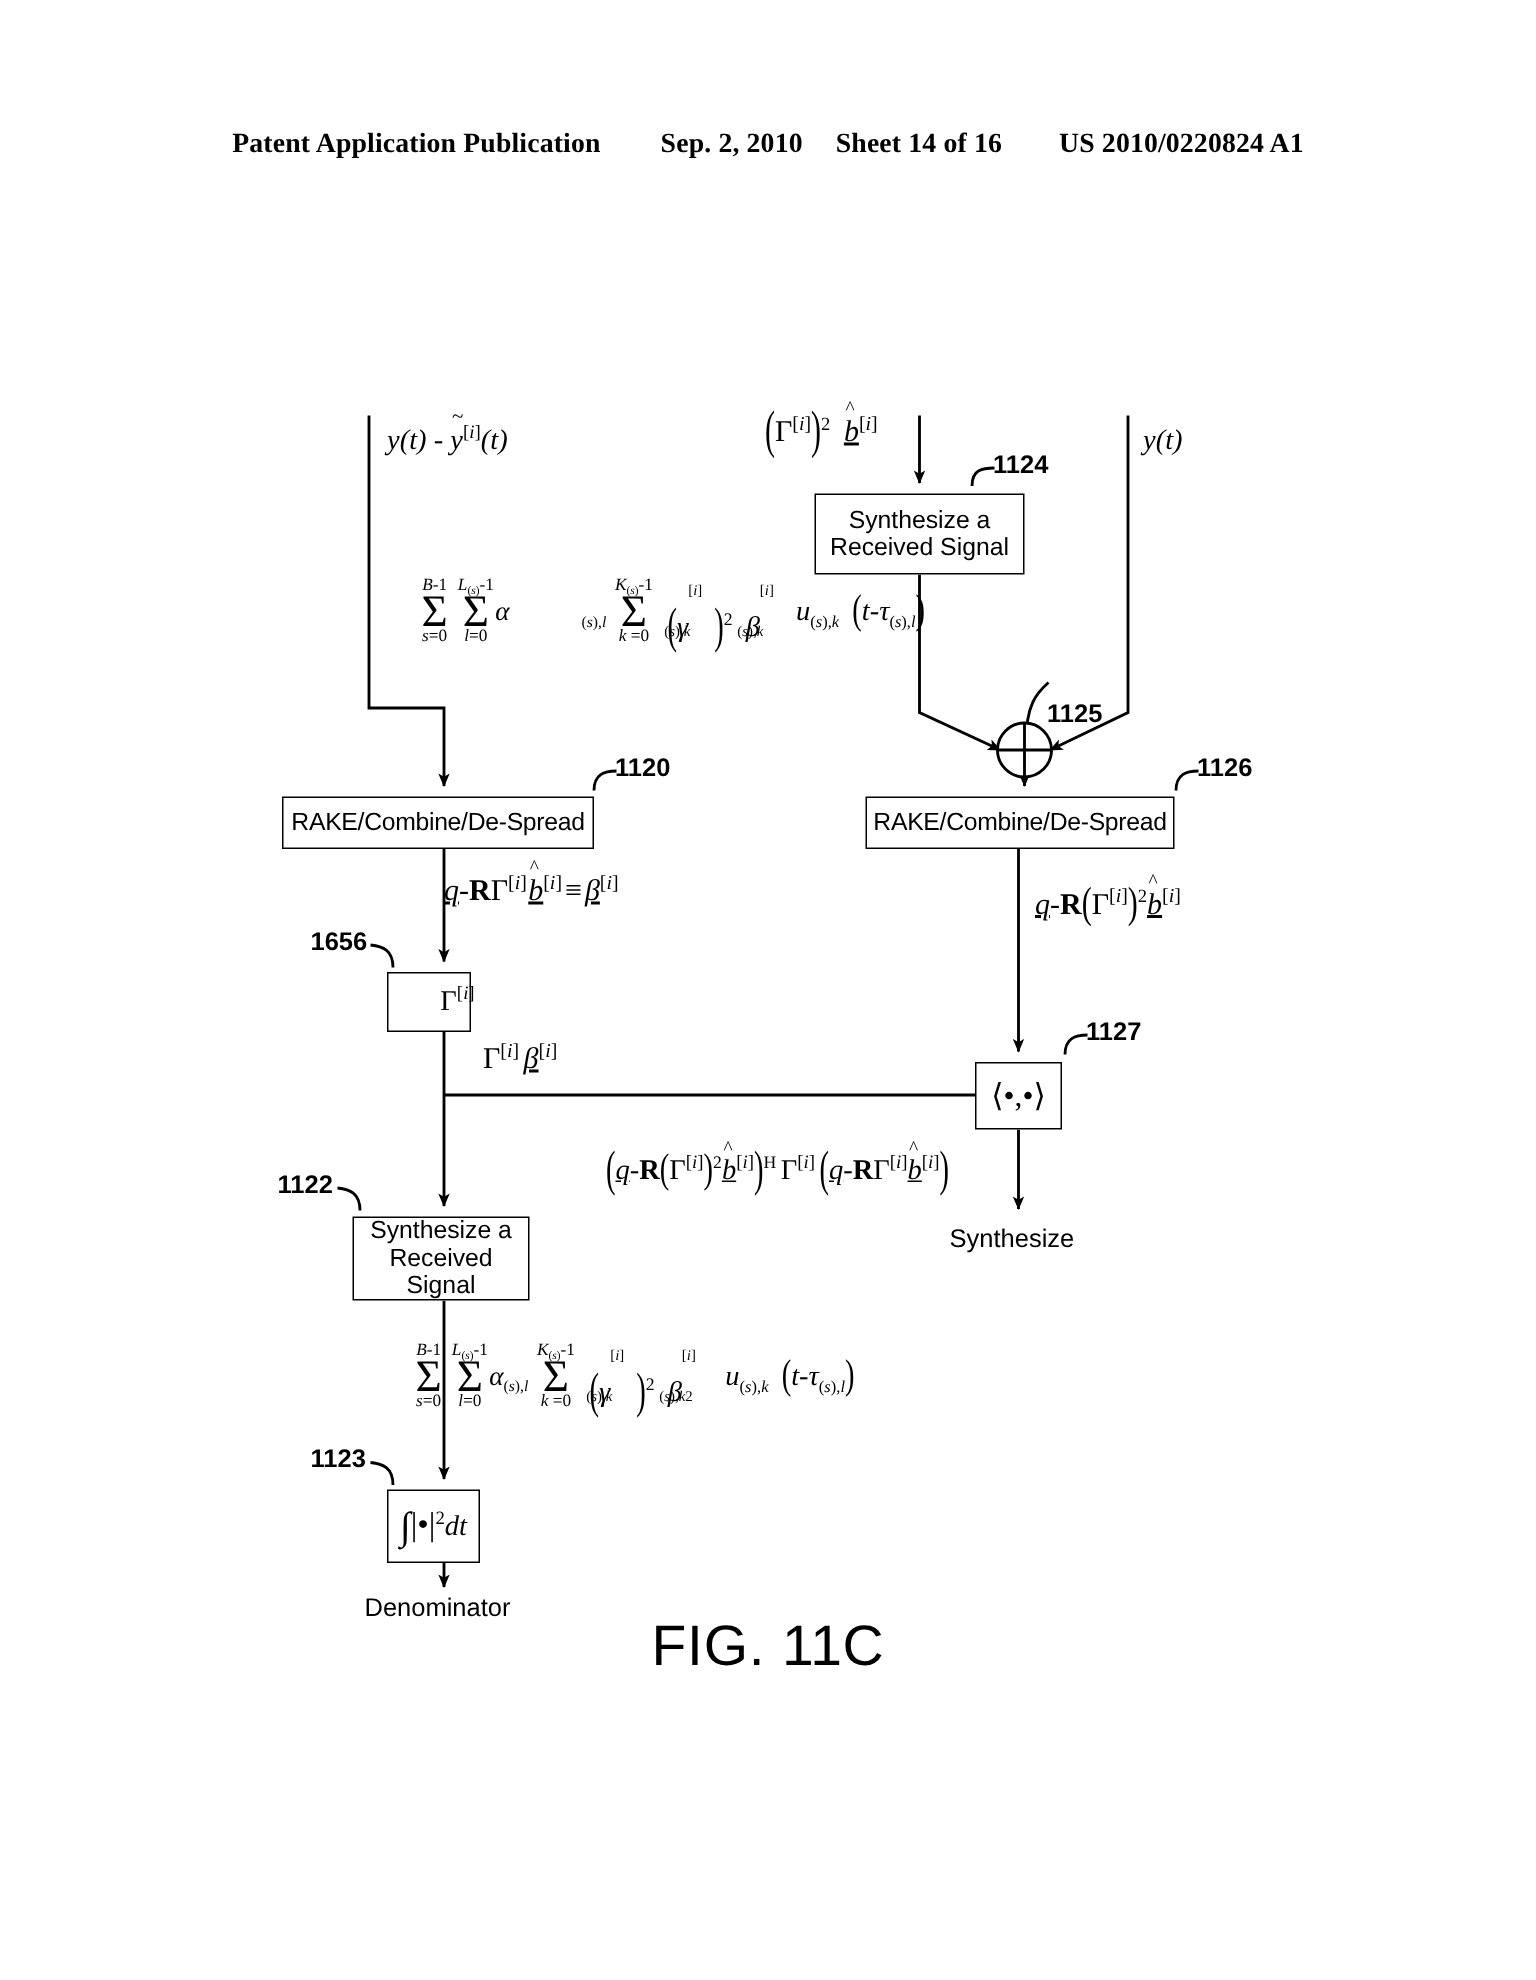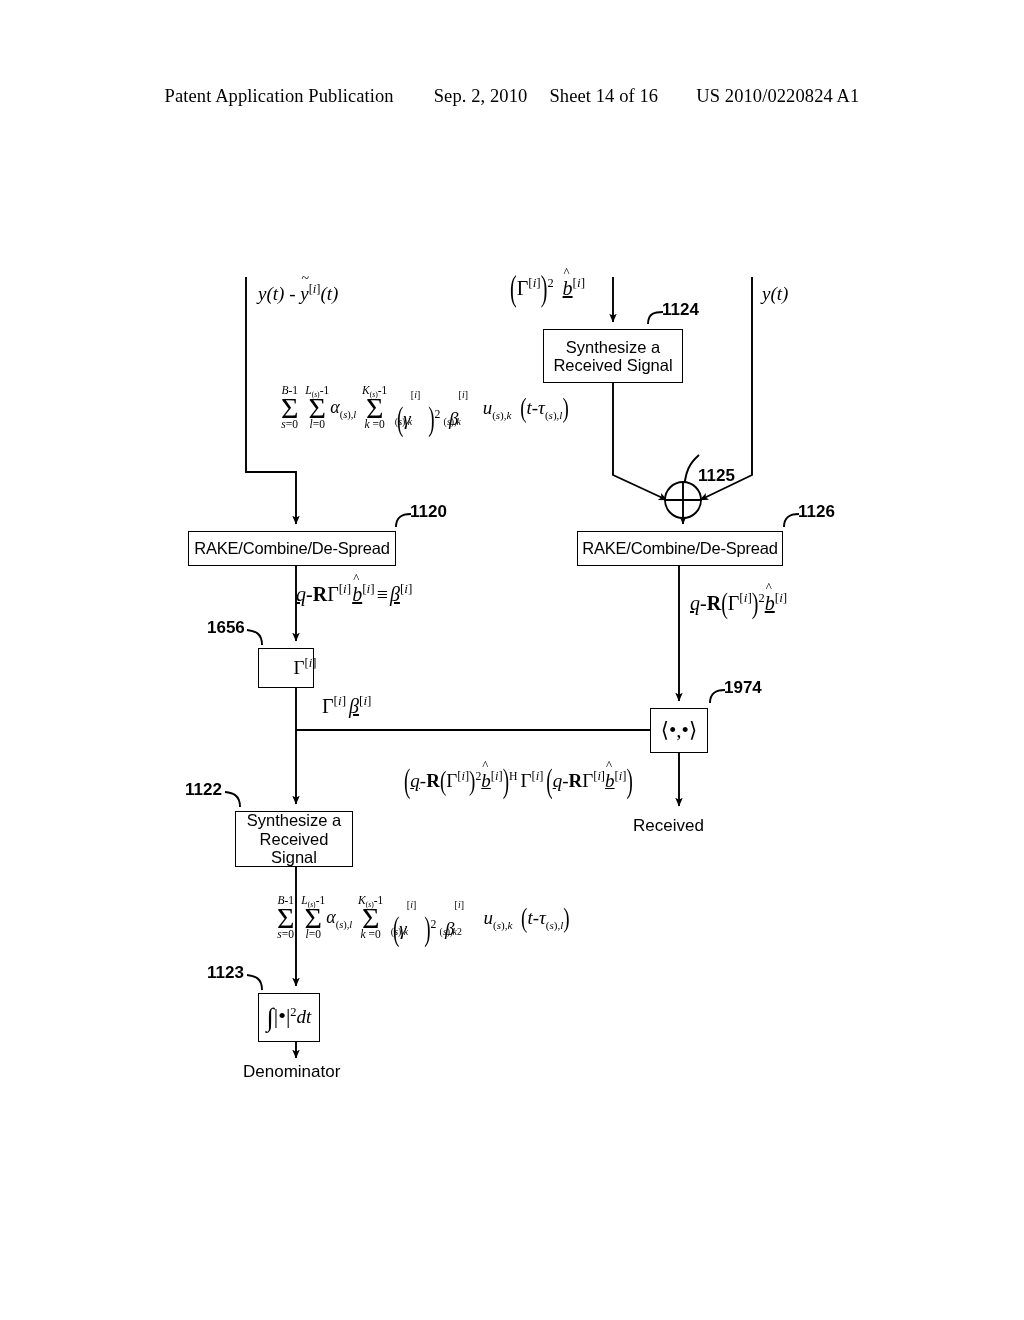--- a/index.html
+++ b/index.html
@@ -17,21 +17,21 @@
   }
 
   
   #page-header {
     position: absolute;
     top: 86px;
     left: 0;
     width: 1024px;
     text-align: center;
     font-family: "Liberation Serif", serif;
-    font-weight: normal;
+    font-weight: bold;
     font-size: 18.5px;
     letter-spacing: 0.1px;
     white-space: nowrap;
   }
   #page-header .seg { display: inline-block; }
   #page-header .gap-a { display: inline-block; width: 40px; }
   #page-header .gap-b { display: inline-block; width: 22px; }
   #page-header .gap-c { display: inline-block; width: 38px; }
 
   
@@ -253,21 +253,21 @@
 
   <div class="box box-math" id="box-1127">
     <span style="font-size:21px;">⟨•,•⟩</span>
   </div>
 
   <div class="refnum" style="left:662px; top:300px;">1124</div>
   <div class="refnum" style="left:698px; top:442px;margin-top:24px;">1125</div>
   <div class="refnum" style="left:410px; top:502px;">1120</div>
   <div class="refnum" style="left:798px; top:502px;">1126</div>
   <div class="refnum" style="left:207px; top:618px;">1656</div>
-  <div class="refnum" style="left:724px; top:678px;">1974</div>
+  <div class="refnum" style="left:724px; top:678px;">1127</div>
   <div class="refnum" style="left:185px; top:780px;">1122</div>
   <div class="refnum" style="left:207px; top:963px;">1123</div>
 
   <div class="mathlbl" style="left:258px; top:283px;">
     <span class="it">y</span>(<span class="it">t</span>)<span class="up"> - </span><span class="it" style="position:relative;">y<span style="position:absolute;left:1px;top:-12px;font-size:14px;">~</span></span><sup>[<span class="it">i</span>]</sup>(<span class="it">t</span>)
   </div>
 
   <div class="mathlbl" style="left:510px; top:277px; font-size:20px;">
     <span class="paren">(</span><span class="up">Γ</span><sup>[<span class="it">i</span>]</sup><span class="paren">)</span><sup style="font-size:62%;">2</sup>
     <span style="display:inline-block;position:relative;margin-left:4px;">
@@ -298,21 +298,21 @@
   <div class="sumexp" style="left:280px; top:385px;">
     <span class="sigma-grp">
       <span class="lim-top"><span class="it">B</span><span class="up">-1</span></span>
       <span class="sig">Σ</span>
       <span class="lim-bot"><span class="it">s</span><span class="up">=0</span></span>
     </span>
     <span class="sigma-grp">
       <span class="lim-top"><span class="it">L</span><sub>(<span class="it">s</span>)</sub><span class="up">-1</span></span>
       <span class="sig">Σ</span>
       <span class="lim-bot"><span class="it">l</span><span class="up">=0</span></span>
-    </span><span class="midal" style="font-size:18px;">α<sub style="font-size:58%;">(<span class="it">s</span>),<span class="it">l</span></sub></span>
+    </span><span class="midal" style="font-size:18px;">α<sub style="font-size:58%;margin-left:48px;">(<span class="it">s</span>),<span class="it">l</span></sub></span>
     <span class="sigma-grp">
       <span class="lim-top"><span class="it">K</span><sub>(<span class="it">s</span>)</sub><span class="up">-1</span></span>
       <span class="sig">Σ</span>
       <span class="lim-bot"><span class="it">k</span><span class="up"> =0</span></span>
     </span>
     <span class="midal" style="margin-left:4px;"><span class="paren">(</span><span class="it">γ</span><span style="display:inline-block;position:relative;top:2px;"><sup style="font-size:52%;">[<span class="it">i</span>]</sup><br><sub style="font-size:52%;position:relative;top:-7px;left:-16px;">(<span class="it">s</span>),<span class="it">k</span></sub></span><span class="paren">)</span><sup style="font-size:62%;">2</sup></span>
     <span class="midal" style="margin-left:4px;"><span class="it">β</span><span style="display:inline-block;position:relative;top:2px;"><sup style="font-size:52%;">[<span class="it">i</span>]</sup><br><sub style="font-size:52%;position:relative;top:-7px;left:-15px;">(<span class="it">s</span>),<span class="it">k</span></sub></span></span>
     <span class="midal" style="margin-left:2px;"><span class="it">u</span><sub style="font-size:58%;">(<span class="it">s</span>),<span class="it">k</span></sub></span>
     <span class="midal" style="margin-left:4px;"><span class="paren-sm">(</span><span class="it">t</span><span class="up">-</span><span class="it">τ</span><sub style="font-size:58%;">(<span class="it">s</span>),<span class="it">l</span></sub><span class="paren-sm">)</span></span>
   </div>
@@ -332,17 +332,18 @@
       <span class="lim-top"><span class="it">K</span><sub>(<span class="it">s</span>)</sub><span class="up">-1</span></span>
       <span class="sig">Σ</span>
       <span class="lim-bot"><span class="it">k</span><span class="up"> =0</span></span>
     </span>
     <span class="midal" style="margin-left:4px;"><span class="paren">(</span><span class="it">γ</span><span style="display:inline-block;position:relative;top:2px;"><sup style="font-size:52%;">[<span class="it">i</span>]</sup><br><sub style="font-size:52%;position:relative;top:-7px;left:-16px;">(<span class="it">s</span>),<span class="it">k</span></sub></span><span class="paren">)</span><sup style="font-size:62%;">2</sup></span>
     <span class="midal" style="margin-left:4px;"><span class="it">β</span><span style="display:inline-block;position:relative;top:2px;"><sup style="font-size:52%;">[<span class="it">i</span>]</sup><br><sub style="font-size:52%;position:relative;top:-7px;left:-15px;">(<span class="it">s</span>),<span class="it">k</span>2</sub></span></span>
     <span class="midal" style="margin-left:2px;"><span class="it">u</span><sub style="font-size:58%;">(<span class="it">s</span>),<span class="it">k</span></sub></span>
     <span class="midal" style="margin-left:4px;"><span class="paren-sm">(</span><span class="it">t</span><span class="up">-</span><span class="it">τ</span><sub style="font-size:58%;">(<span class="it">s</span>),<span class="it">l</span></sub><span class="paren-sm">)</span></span>
   </div>
 
-  <div class="lbl" style="left:633px; top:816px; font-size:17px;">Received</div>
+  <div class="lbl" style="left:633px; top:816px; font-size:17px;">Synthesize</div>
   <div class="lbl" style="left:243px; top:1062px; font-size:17px;">Denominator</div>
 
+  <div id="fig-caption">FIG. 11C</div>
 
 </div>
 
 </body></html>

